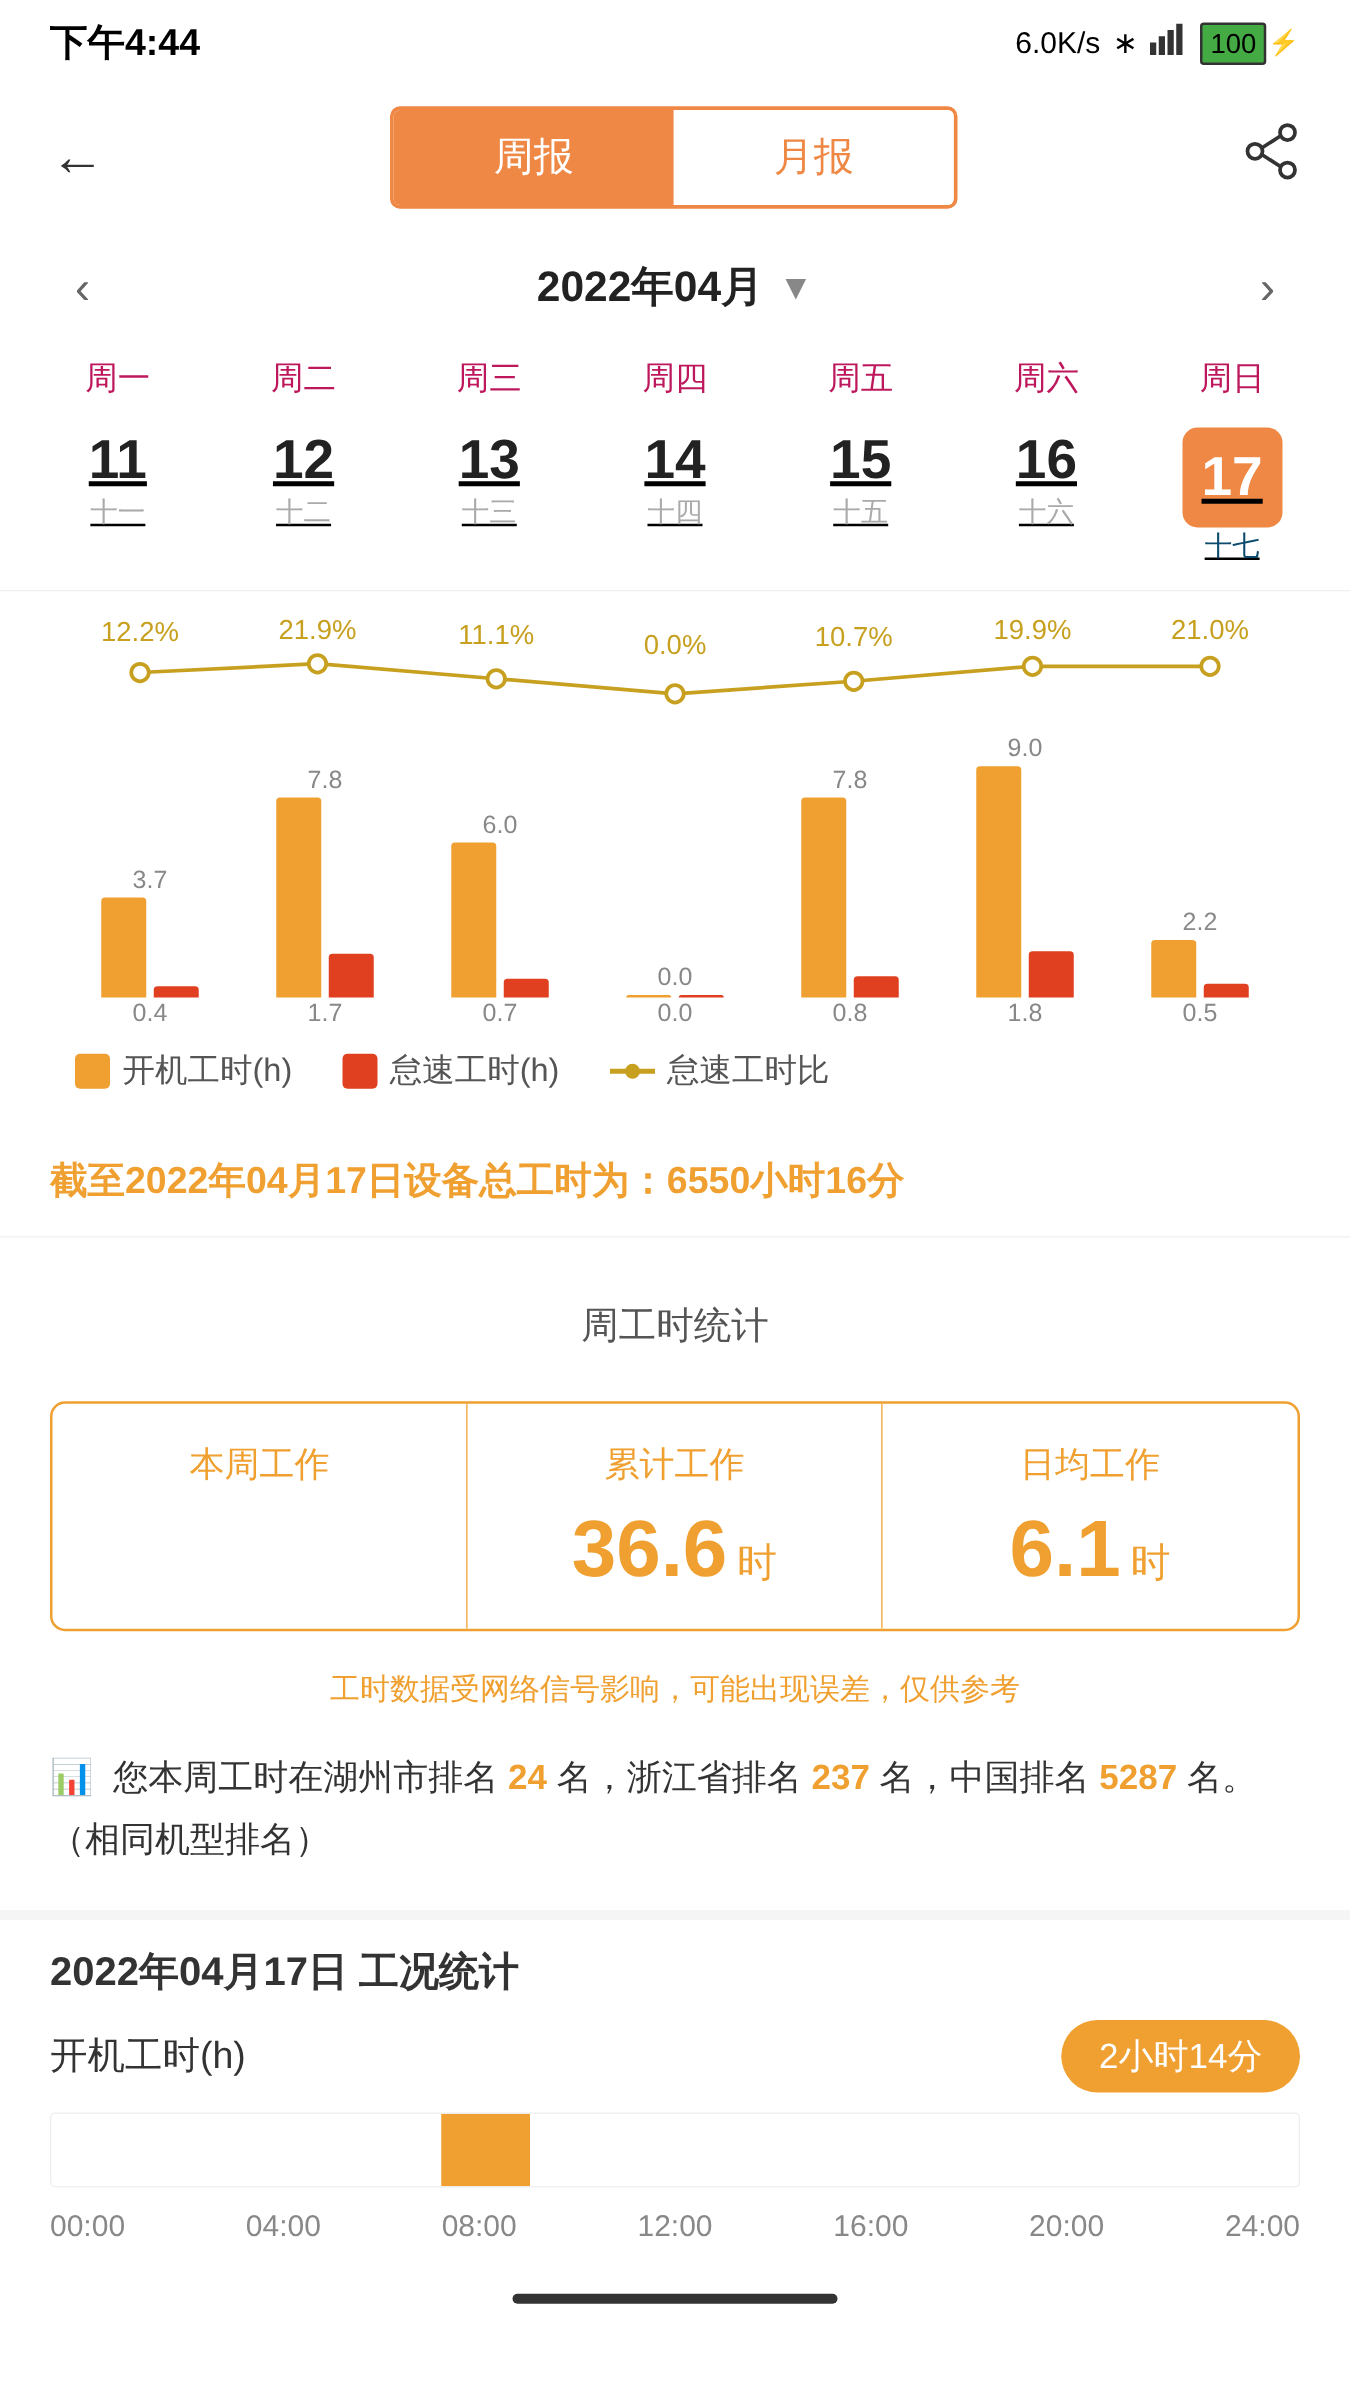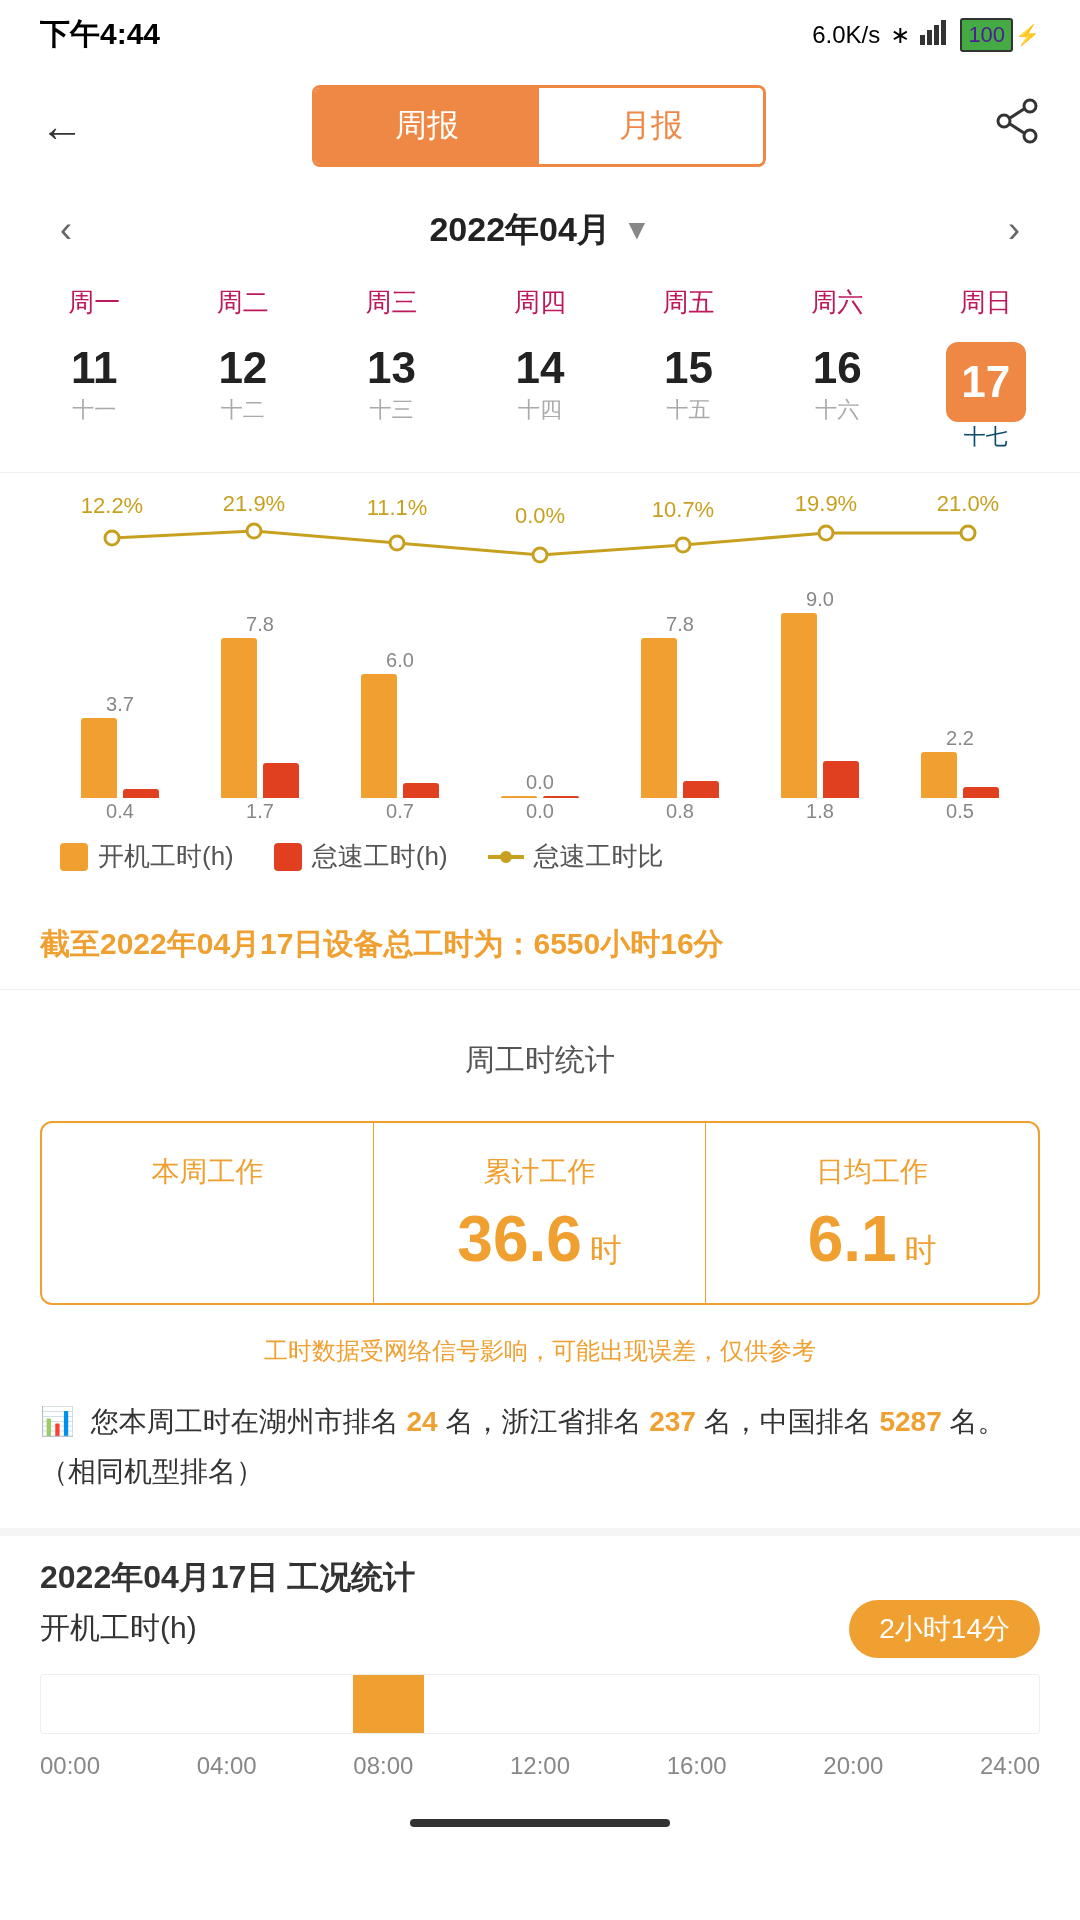--- a/index.html
+++ b/index.html
@@ -93,20 +93,21 @@
       color: #be185d;
       padding: 12px 0;
     }
 
     
     .cal-days {
       display: grid;
       grid-template-columns: repeat(7, 1fr);
       padding: 0 20px 10px;
       background: #fff;
+      text-decoration: underline;
     }
     .cal-day {
       text-align: center;
       padding: 10px 0;
       cursor: pointer;
     }
     .cal-day .day-num {
       font-size: 44px;
       font-weight: 700;
       color: #222;
@@ -291,20 +292,21 @@
 
     
     .daily-section {
       padding: 20px 40px 10px;
       border-top: 8px solid #f5f5f5;
     }
     .daily-title {
       font-size: 32px;
       color: #333;
       font-weight: 600;
+      margin-bottom: 16px;
     }
 
     
     .hours-row {
       display: flex;
       align-items: center;
       justify-content: space-between;
       margin-bottom: 16px;
     }
     .hours-label {
@@ -368,21 +370,21 @@
     <span>∗</span>
     <span>
       <svg width="30" height="26" viewBox="0 0 30 26">
           <rect x="0" y="16" width="5" height="10" fill="#333"></rect>
           <rect x="7" y="11" width="5" height="15" fill="#333"></rect>
           <rect x="14" y="6" width="5" height="20" fill="#333"></rect>
           <rect x="21" y="1" width="5" height="25" fill="#333"></rect>
         </svg>
     </span>
     <span style="display:inline-flex;align-items:center;gap:2px;">
-      <span style="border:2px solid #333;border-radius:3px;padding:2px 6px;background:#4a4;color:#4c1d95;font-size:22px;">100</span>
+      <span style="border:2px solid #333;border-radius:3px;padding:2px 6px;background:#4a4;color:#000000;font-size:22px;">100</span>
       <span style="font-size:20px;">⚡</span>
     </span>
   </div>
 </div>
 
 <div class="header">
   <span class="back-btn">←</span>
   <div class="tab-group">
     <div class="tab-item active">周报</div>
     <div class="tab-item inactive">月报</div>

